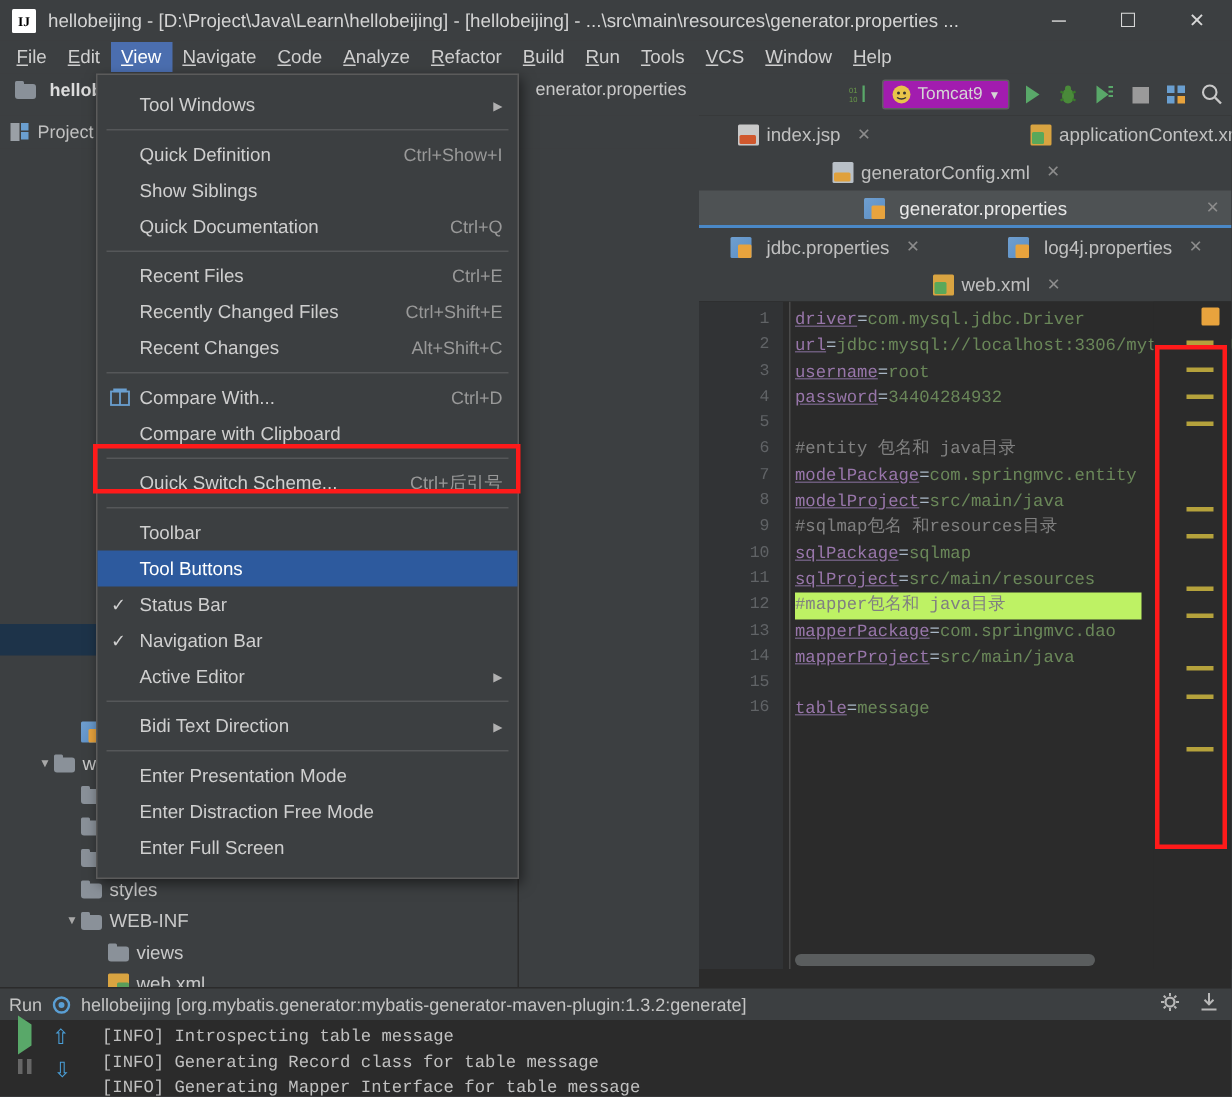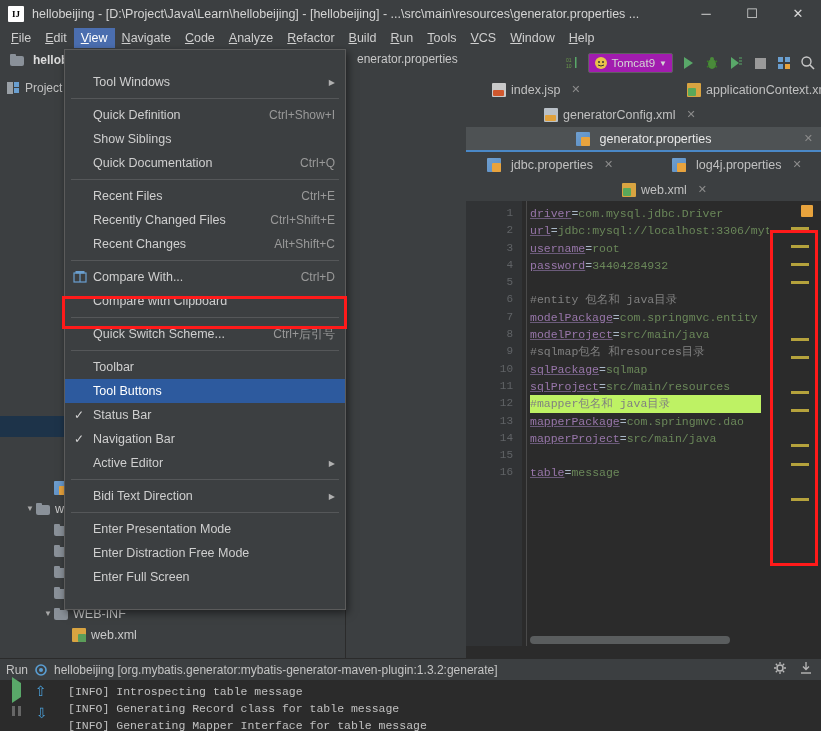--- a/index.html
+++ b/index.html
@@ -206,21 +206,21 @@
 
   
   .redbox {
     position: absolute; border: 3px solid #ff1a1a; pointer-events: none; z-index: 60;
   }
 
   
   .dropdown {
     position: absolute; left: 64px; top: 49px; width: 282px;
     background: #3c3f41; border: 1px solid #5b5b5b; z-index: 50;
-    padding: 20px 0; box-shadow: 2px 3px 8px rgba(0,0,0,.5);
+    padding: 8px 0; box-shadow: 2px 3px 8px rgba(0,0,0,.5);
   }
   .dd-item {
     position: relative; height: 24px; display: flex; align-items: center;
     padding-left: 28px; padding-right: 10px; font-size: 12.5px; color: #cfcfcf;
   }
   .dd-item .accel {
     margin-left: auto; color: #999999; font-size: 12px; padding-left: 18px;
   }
   .dd-item .submenu-arrow { margin-left: auto; font-size: 8px; color: #b0b0b0; }
   .dd-item.selected { background: #2d5a9e; color: #ffffff; }
@@ -414,41 +414,46 @@
         <span class="folder-ico"></span>
         <span>styles</span>
       </div>
       <div class="tnode" style="padding-left: 42px;">
         <span class="arrow">▼</span>
         <span class="folder-ico"></span>
         <span>WEB-INF</span>
       </div>
       <div class="tnode" style="padding-left: 60px;">
         <span class="arrow none">▼</span>
+        <span class="folder-ico"></span>
+        <span>views</span>
+      </div>
+      <div class="tnode" style="padding-left: 60px;">
+        <span class="arrow none">▼</span>
         <span class="xml-ico"></span>
         <span>web.xml</span>
       </div>
     </div>
   <div class="tree-vline"></div>
   <div class="tree-scroll"></div>
 
   <div style="position:absolute;left:0;top:416px;width:186px;height:21px;background:#1d3349;z-index:1;"></div>
 
   <div class="editor-wrap">
     <div class="tabs" id="tabs">
         <div class="tab" style="top: 0px; left: 20px;">
           <span class="jsp-ico"></span>
           <span>index.jsp</span>
           <span class="x">✕</span>
         </div>
         <div class="tab" style="top: 0px; left: 215px;">
           <span class="xmlf-ico"></span>
           <span>applicationContext.xml</span>
         </div>
-        <div class="tab" style="top: 25px; left: 72px;">
+        <div class="tab" style="top: 25px; left: 83px;">
           <span class="gcfg-ico"></span>
           <span>generatorConfig.xml</span>
           <span class="x">✕</span>
         </div>
         <div class="tab active" style="top: 50px; left: 0px; width: 355px; justify-content: center;">
           <span class="prop-ico"></span>
           <span>generator.properties</span>
           <span class="x" style="position: absolute; right: 8px;">✕</span>
         </div>
         <div class="tab" style="top: 75px; left: 15px;">

